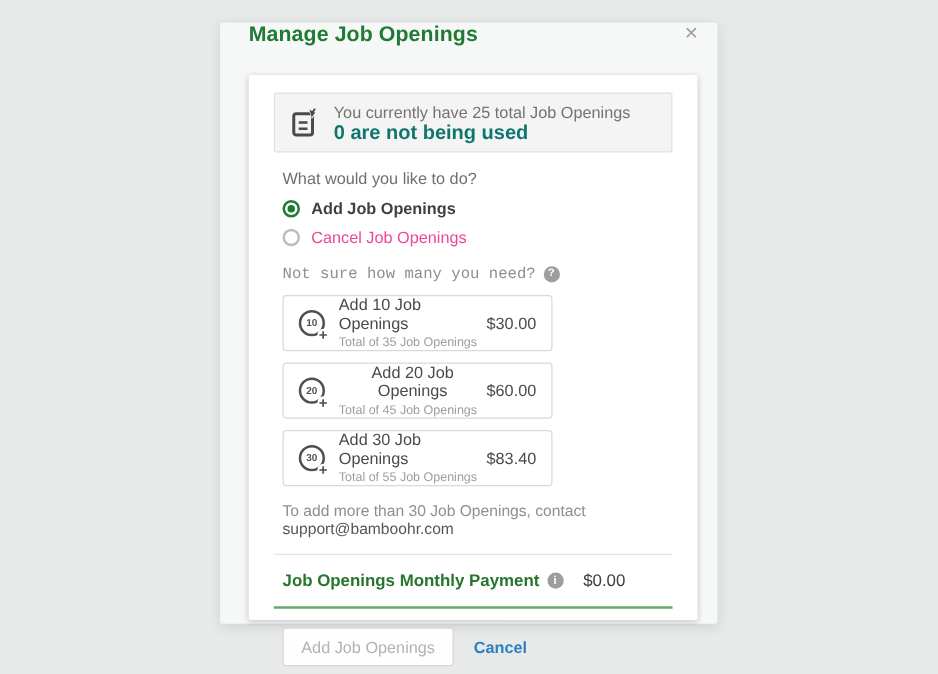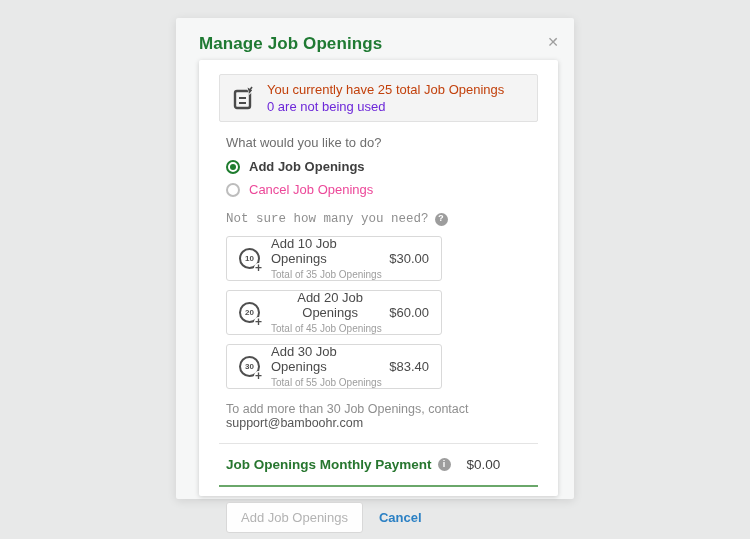--- a/index.html
+++ b/index.html
@@ -15,43 +15,43 @@
     font-family:"Liberation Sans", sans-serif;
     -webkit-font-smoothing:antialiased;
   }
   .modal{
     position:absolute;left:176px;top:18px;width:398px;height:481px;
     background:var(--modal-bg);border-radius:2px;
     box-shadow:0 2px 10px rgba(0,0,0,0.10);
   }
   .modal-header{
     display:flex;justify-content:space-between;align-items:flex-start;
-    padding:16px 15px 0 23px;height:42px;
+    padding:0 15px 0 23px;height:42px;
   }
   .modal-title{
     margin:0;font-size:17px;font-weight:bold;color:var(--brand-green);
     letter-spacing:.1px;
   }
   .close-btn{
     background:none;border:none;padding:0;margin-top:1px;
     font-size:14px;color:#9e9e9e;line-height:1;cursor:pointer;
     font-family:"Liberation Sans", sans-serif;
   }
   .sheet{
     position:absolute;left:23px;top:42px;width:359px;height:436px;
     background:#fff;border-radius:2px;padding:14px 20px;
     box-shadow:0 1px 5px rgba(0,0,0,0.18);
   }
   
   .summary{
     background:#f4f4f4;border:1px solid #e1e1e1;border-radius:2px;
     padding:7px 12px;display:flex;align-items:center;gap:11px;
   }
-  .summary-title{font-size:13px;color:#c2410c;line-height:16px;}
-  .summary-sub{font-size:13px;color:#6d28d9;line-height:14px;margin-top:2px;}
+  .summary-title{font-size:13px;color:#737373;line-height:16px;}
+  .summary-sub{font-size:16px;color:#0f766e;line-height:14px;margin-top:2px;font-weight:bold;}
   
   .question{margin:13px 0 9px 7px;font-size:13px;color:#6e6e6e;}
   .radio-row{display:flex;align-items:center;gap:9px;margin:0 0 8px 7px;cursor:pointer;}
   .radio{
     width:14px;height:14px;border-radius:50%;background:#fff;
     border:2px solid #bdbdbd;position:relative;flex:0 0 auto;
   }
   .radio-row.selected .radio{border-color:#1e7c2e;}
   .radio-row.selected .radio::after{
     content:"";position:absolute;left:2px;top:2px;right:2px;bottom:2px;

